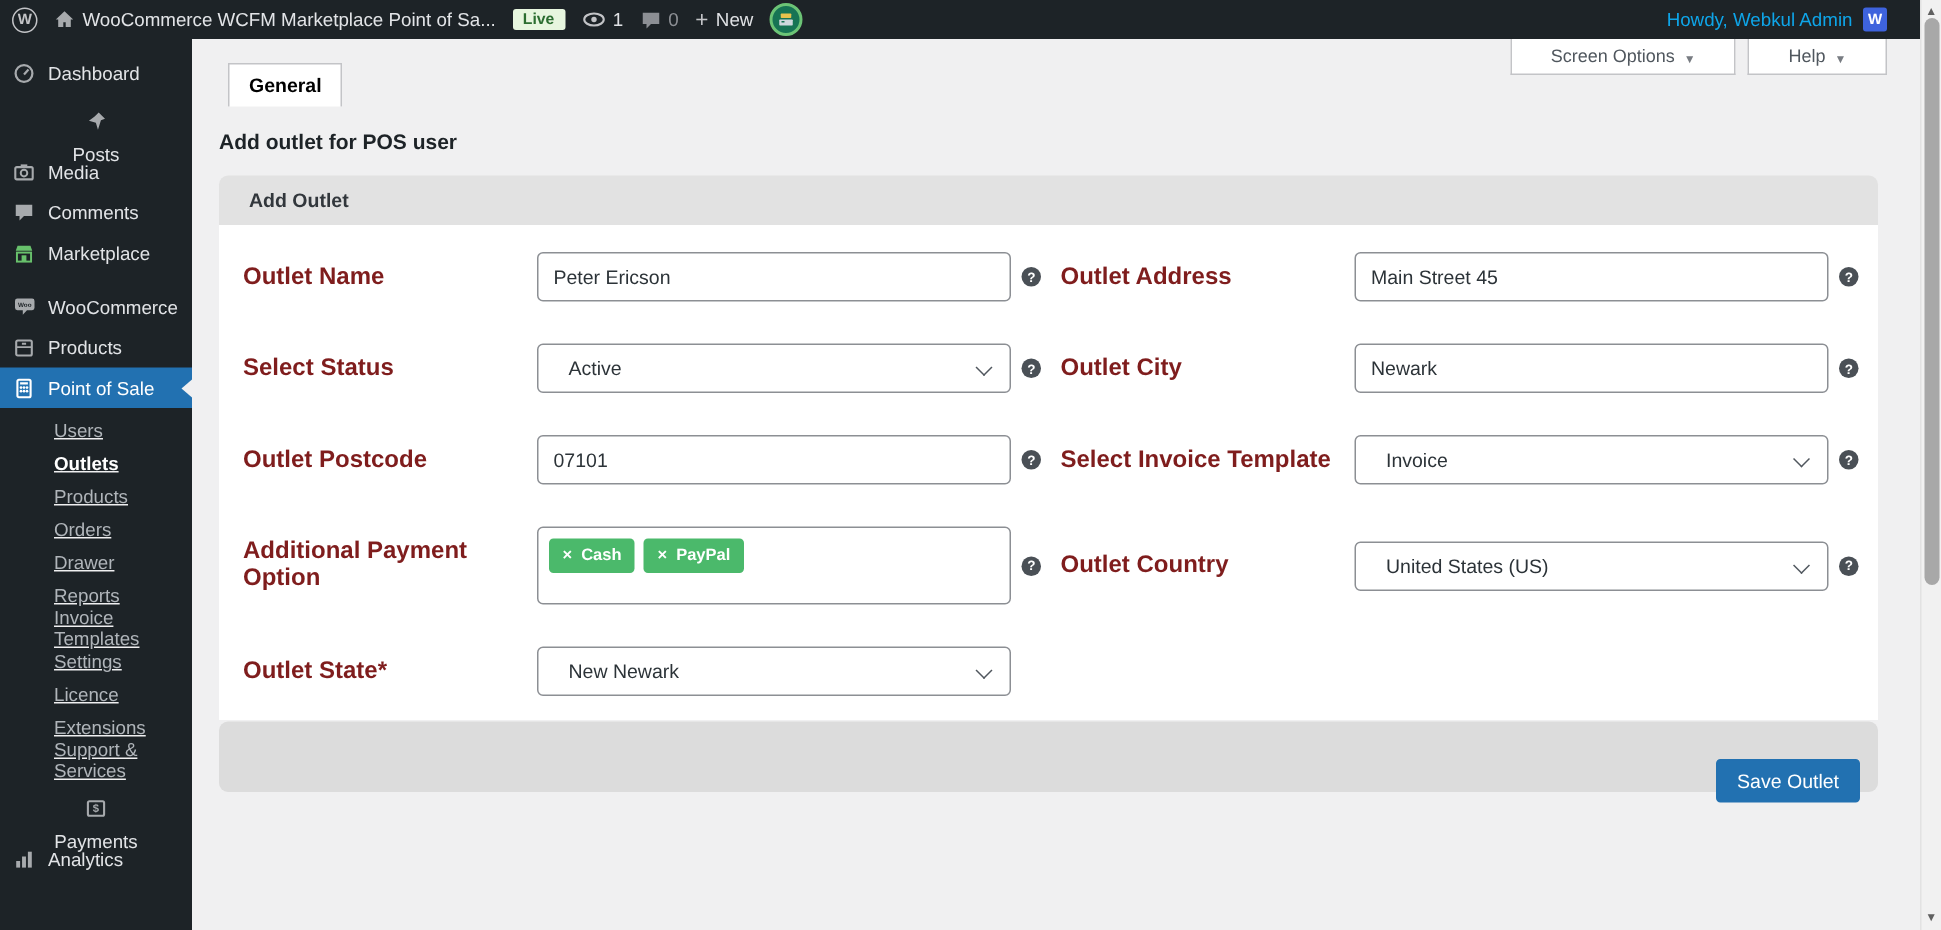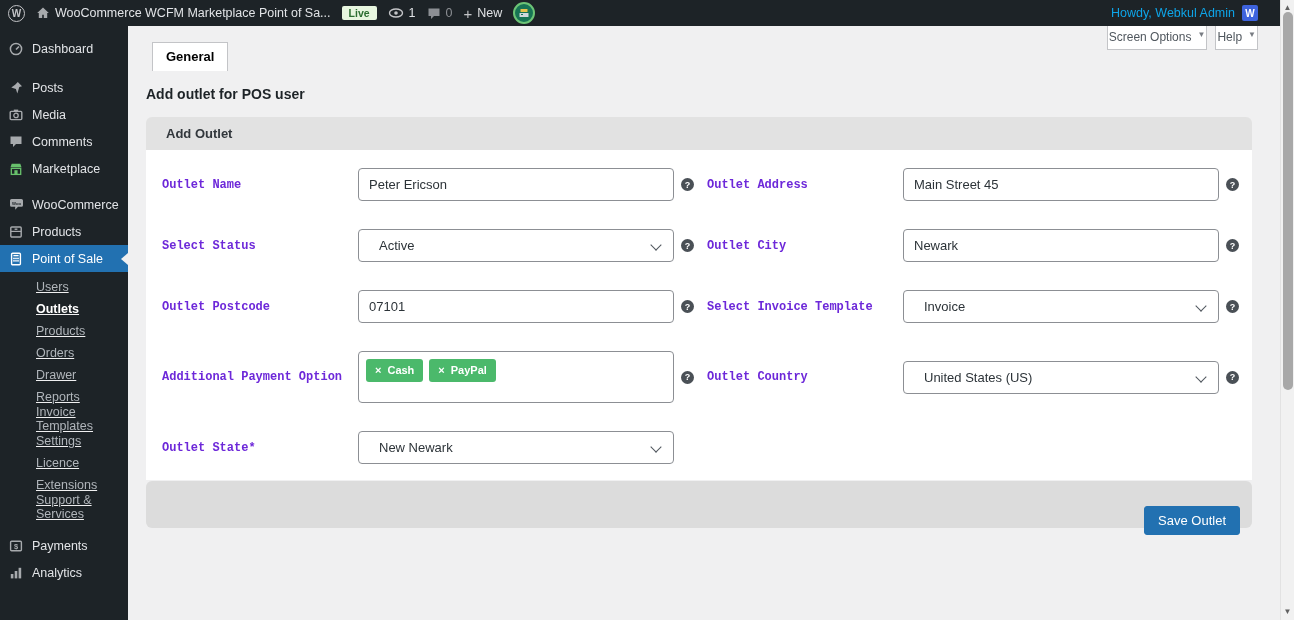--- a/index.html
+++ b/index.html
@@ -27,53 +27,53 @@
   .howdy { color:#0ea5e9; }
   .mini-avatar { width:16px; height:16px; background:#3e63dd; border-radius:2px; color:#fff;
     font-size:10px; font-weight:bold; display:flex; align-items:center; justify-content:center; }
 
   
   .sidebar { position:absolute; top:26px; left:0; width:128px; height:594px;
     background:#1d2327; color:#f0f0f1; font-size:12.5px; padding-top:9px; z-index:20; }
   .menu-item { height:27px; display:flex; align-items:center; gap:8px; padding:0 8px;
     color:#e2e4e7; cursor:pointer; position:relative; }
   .menu-item .mi-icon { width:16px; display:flex; justify-content:center; color:#a7aaad; }
-  .menu-item.sep-lg { margin-top:12px; }
+  .menu-item.sep-lg { margin-top:12px;flex-direction:column; }
   .menu-item.sep-md { margin-top:9px; }
   .menu-item.active { background:#2271b1; color:#fff; }
   .menu-item.active .mi-icon { color:#fff; }
   .menu-item .mi-icon.green { color:#68c16c; }
   .menu-arrow { position:absolute; right:0; top:50%; margin-top:-6px; width:0; height:0;
     border-top:6px solid transparent; border-bottom:6px solid transparent; border-right:7px solid #f0f0f1; }
   .submenu { padding:4px 0 2px;text-decoration:underline; }
   .submenu-item { height:22px; display:flex; align-items:center; padding:0 8px 0 36px;
     color:#b0b5ba; font-size:12.5px; cursor:pointer; }
   .submenu-item.active { color:#fff; font-weight:bold; }
 
   
   .main { position:absolute; top:26px; left:128px; width:1152px; height:594px; background:#f0f0f1; }
   .top-buttons { position:absolute; top:0; right:22px; display:flex; gap:8px; }
   .top-btn { background:#fff; border:1px solid #c3c4c7; border-top:none; color:#50575e;
-    font-size:12px; padding:4px 1px 5px; display:flex; align-items:flex-start; gap:6px; cursor:pointer; }
+    font-size:12px; padding:4px 26px 5px; display:flex; align-items:flex-end; gap:6px; cursor:pointer; }
   .dd-glyph { font-size:8px; color:#787c82; }
 
   .nav-tab { display:inline-block; margin:16px 0 0 24px; background:#fff;
     border:1px solid #c3c4c7; border-bottom:none; padding:6px 13px 7px; font-size:13px;
     font-weight:bold; color:#000; cursor:pointer; }
 
   .page-title { margin:15px 0 0 18px; font-size:14px; font-weight:bold; color:#1d2327; }
 
   .card { margin:15px 0 0 18px; width:1106px; }
   .card-header { background:#e2e2e2; border-radius:6px 6px 0 0; height:33px;
     display:flex; align-items:center; padding:0 20px; font-size:13px; font-weight:bold; color:#32373c; }
   .card-body { background:#fff; padding:18px 8px 16px; }
   .frow { display:flex; margin-bottom:28px; }
   .frow:last-child { margin-bottom:0; }
   .fgroup { width:50%; display:flex; align-items:center; }
-  .flabel { width:204px; padding-left:8px; font-size:12px; font-weight:bold; color:#6d28d9;font-family:Liberation Mono, monospace; }
+  .flabel { width:204px; padding-left:8px; font-size:16px; font-weight:bold; color:#7f1d1d; }
   .fctrl { width:316px; position:relative; }
   .tinput { width:316px; height:33px; border:1px solid #8c8f94; border-radius:4px;
     padding:0 10px; font-size:13px; color:#2c3338; font-family:inherit; background:#fff; }
   .selbox { width:316px; height:33px; border:1px solid #8c8f94; border-radius:4px;
     background:#fff; display:flex; align-items:center; padding:0 30px 0 20px;
     font-size:13px; color:#2c3338; cursor:pointer; position:relative; }
   .selbox::after { content:""; position:absolute; right:13px; top:11px; width:7px; height:7px;
     border-right:1.7px solid #50575e; border-bottom:1.7px solid #50575e; transform:rotate(45deg); }
   .chipbox { width:316px; height:52px; border:1px solid #8c8f94; border-radius:4px;
     background:#fff; padding:7px; display:flex; align-items:flex-start; gap:6px; }

